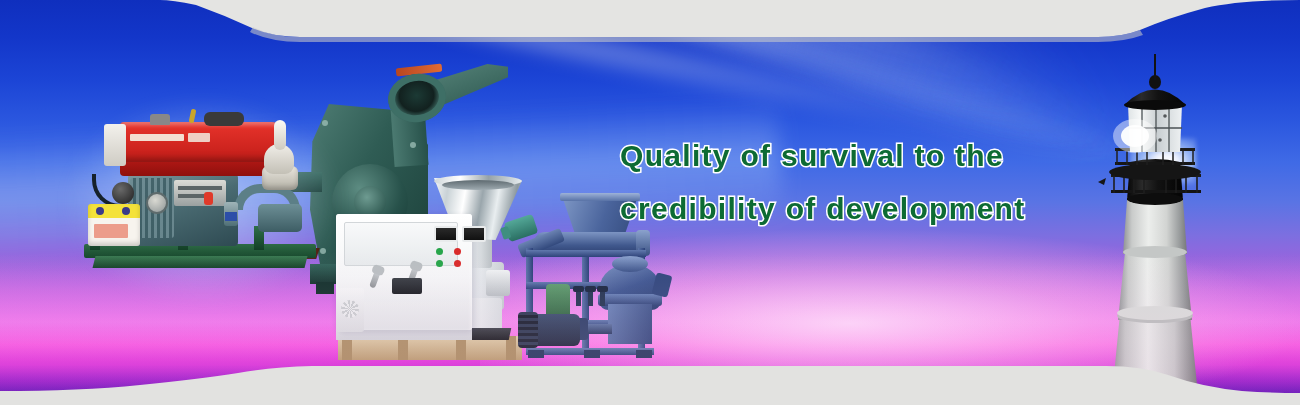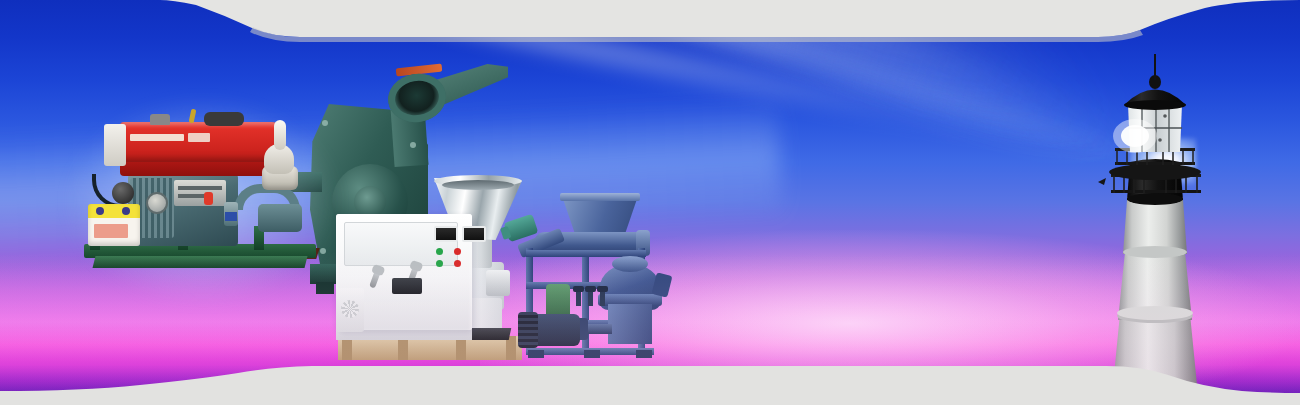--- a/index.html
+++ b/index.html
@@ -468,20 +468,22 @@
     <div class="bl-emot"></div>
     <div class="bl-efan"></div>
     <div class="bl-foot" style="left:16px;"></div>
     <div class="bl-foot" style="left:72px;"></div>
     <div class="bl-foot" style="left:124px;"></div>
   </div>
 
   <div class="washer"></div>
 
   <div class="tagline">
+    <div class="ln1">Quality of survival to the</div>
+    <div class="ln2">credibility of development</div>
   </div>
 
   <svg class="topcap" viewBox="0 0 1300 46" preserveAspectRatio="none">
     <path d="M0 0 H1300 V0 Q1240 0 1205 8 Q1168 18 1140 30 Q1122 37 1098 37 H300 Q272 37 252 28 Q224 15 196 5 Q172 0 160 0 Z" fill="#e4e4e2"></path>
     <path d="M300 37 H1098 Q1122 37 1140 30 L1143 35 Q1124 42 1098 42 H300 Q270 42 250 32 L253 27 Q272 37 300 37 Z" fill="#cdcdcb" opacity=".55"></path>
   </svg>
 
   <svg class="botcap" viewBox="0 0 1300 48" preserveAspectRatio="none">
     <path d="M0 48 V34 Q80 34 140 28 Q200 22 238 16 Q272 10 312 9 H1106 Q1142 9 1168 18 Q1202 30 1242 34 Q1272 36 1300 36 V48 Z" fill="#e2e2e0"></path>
   </svg>

